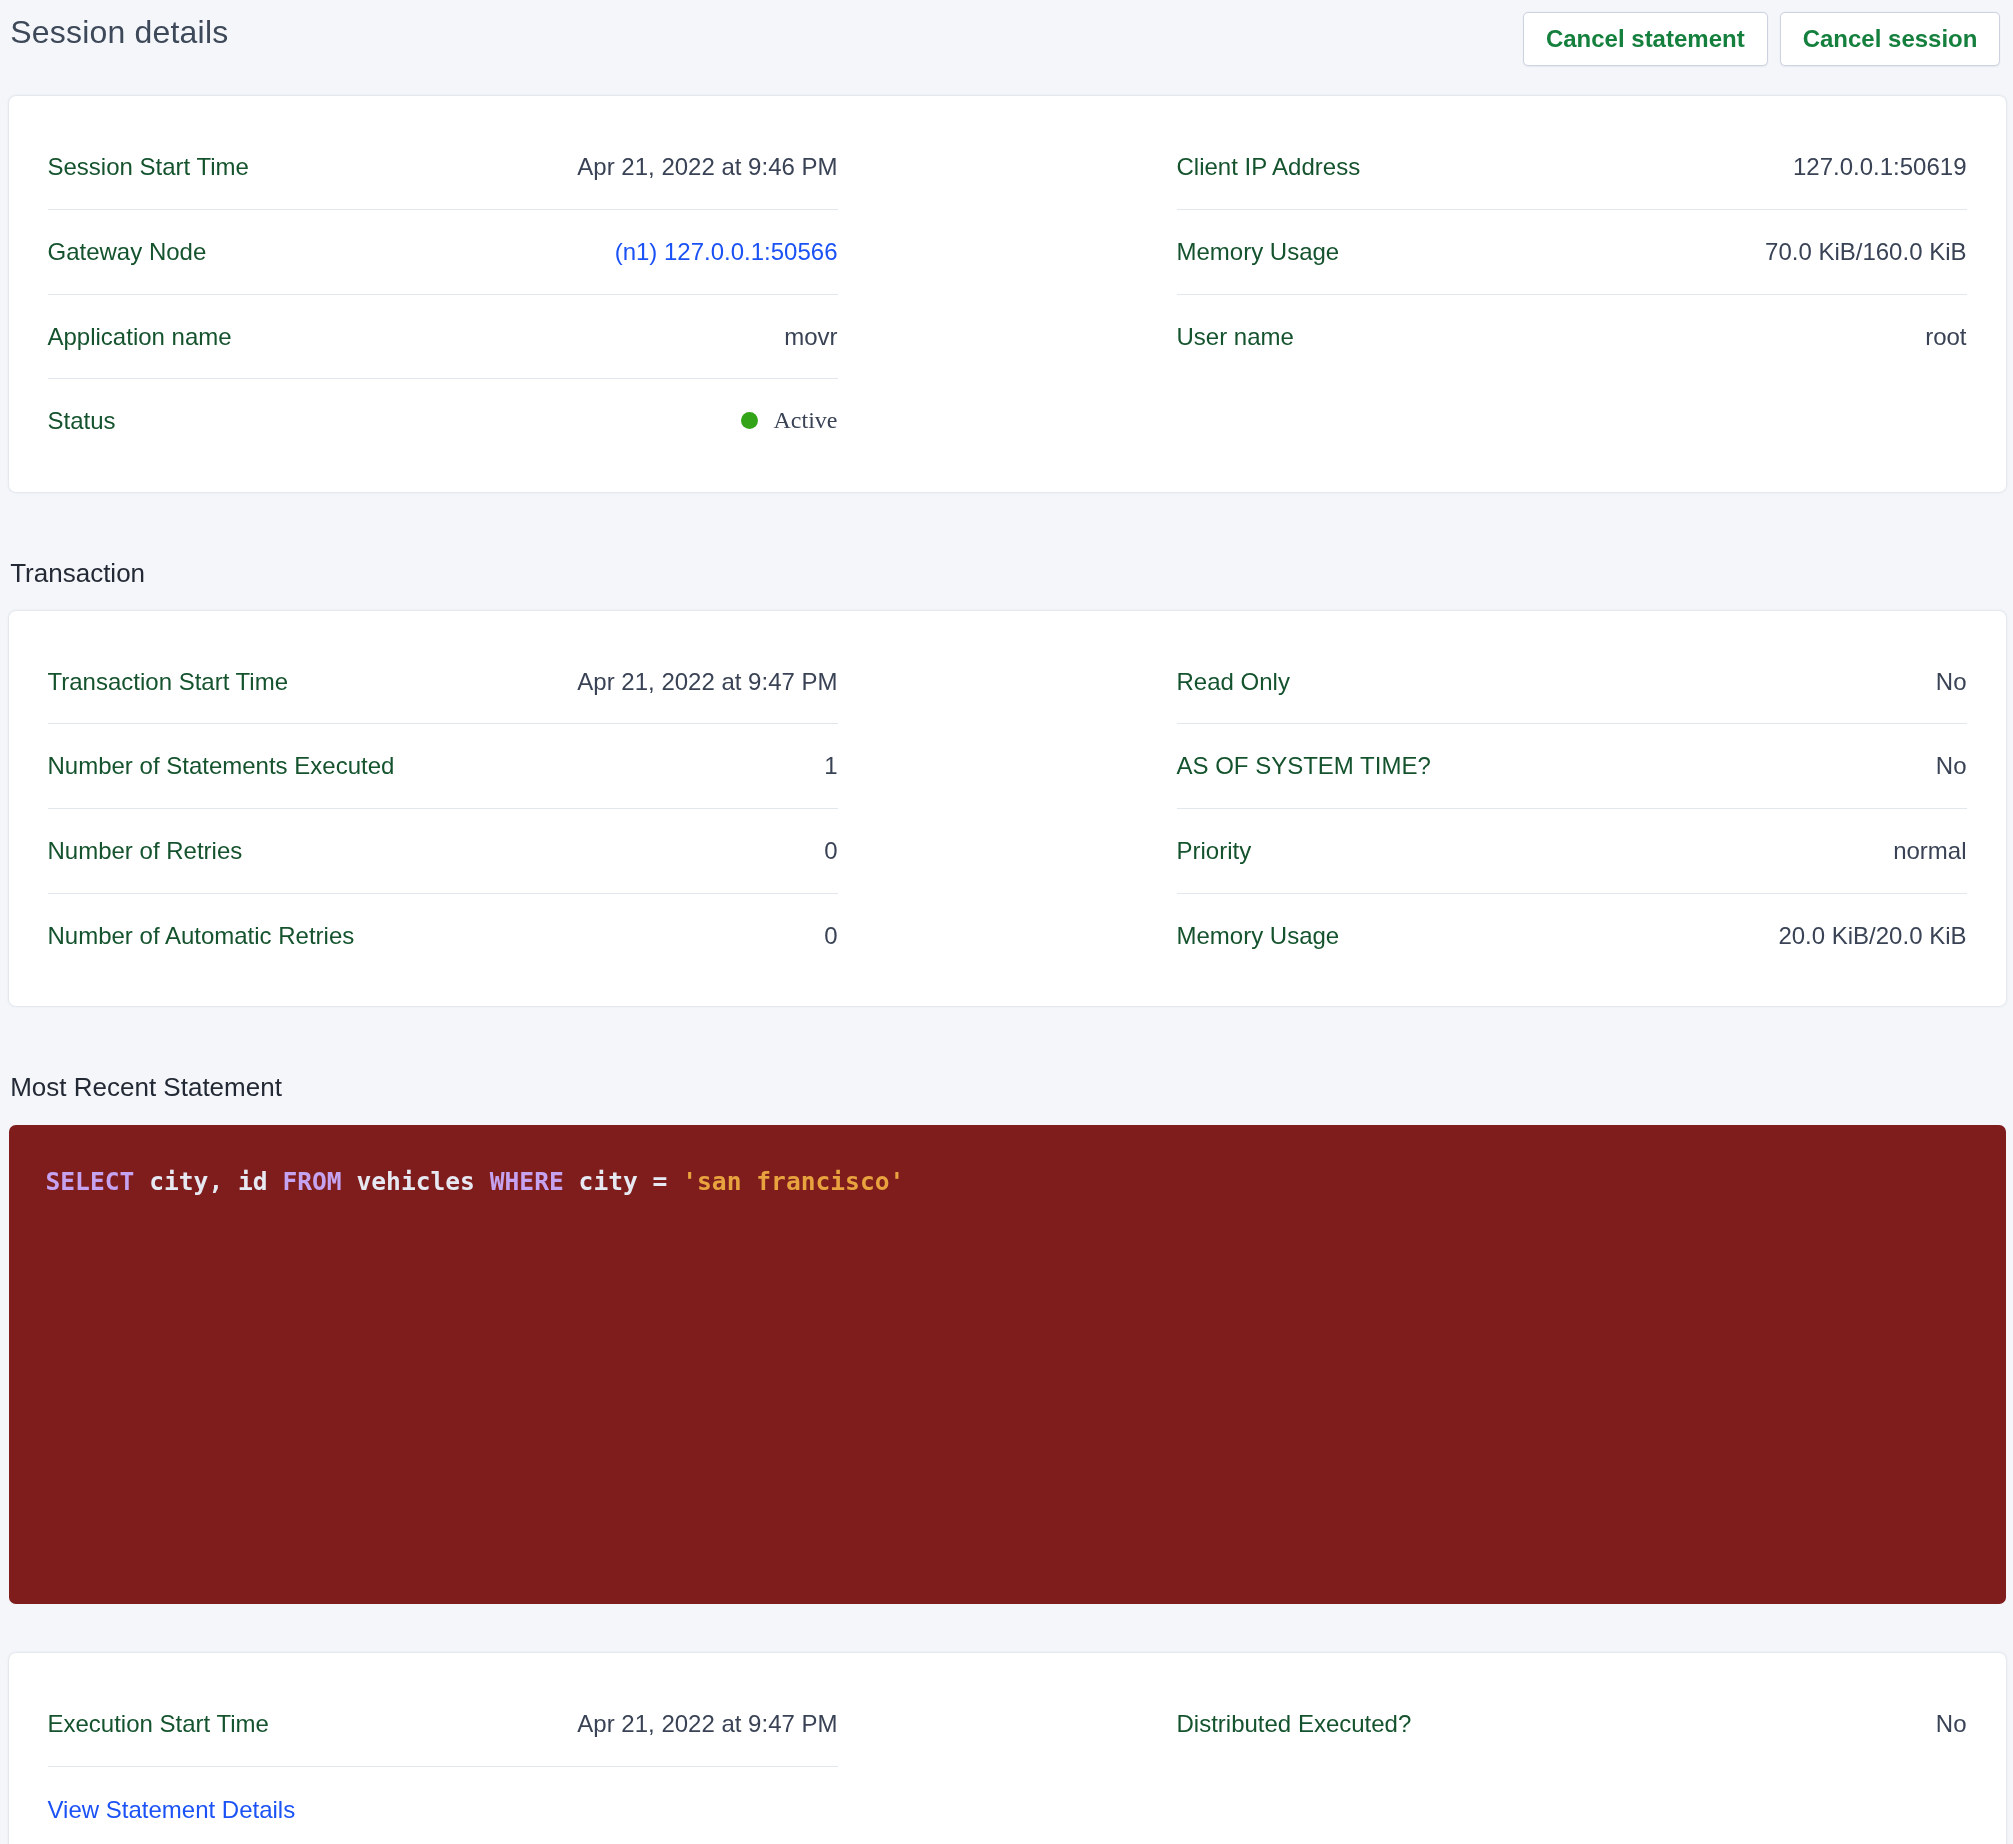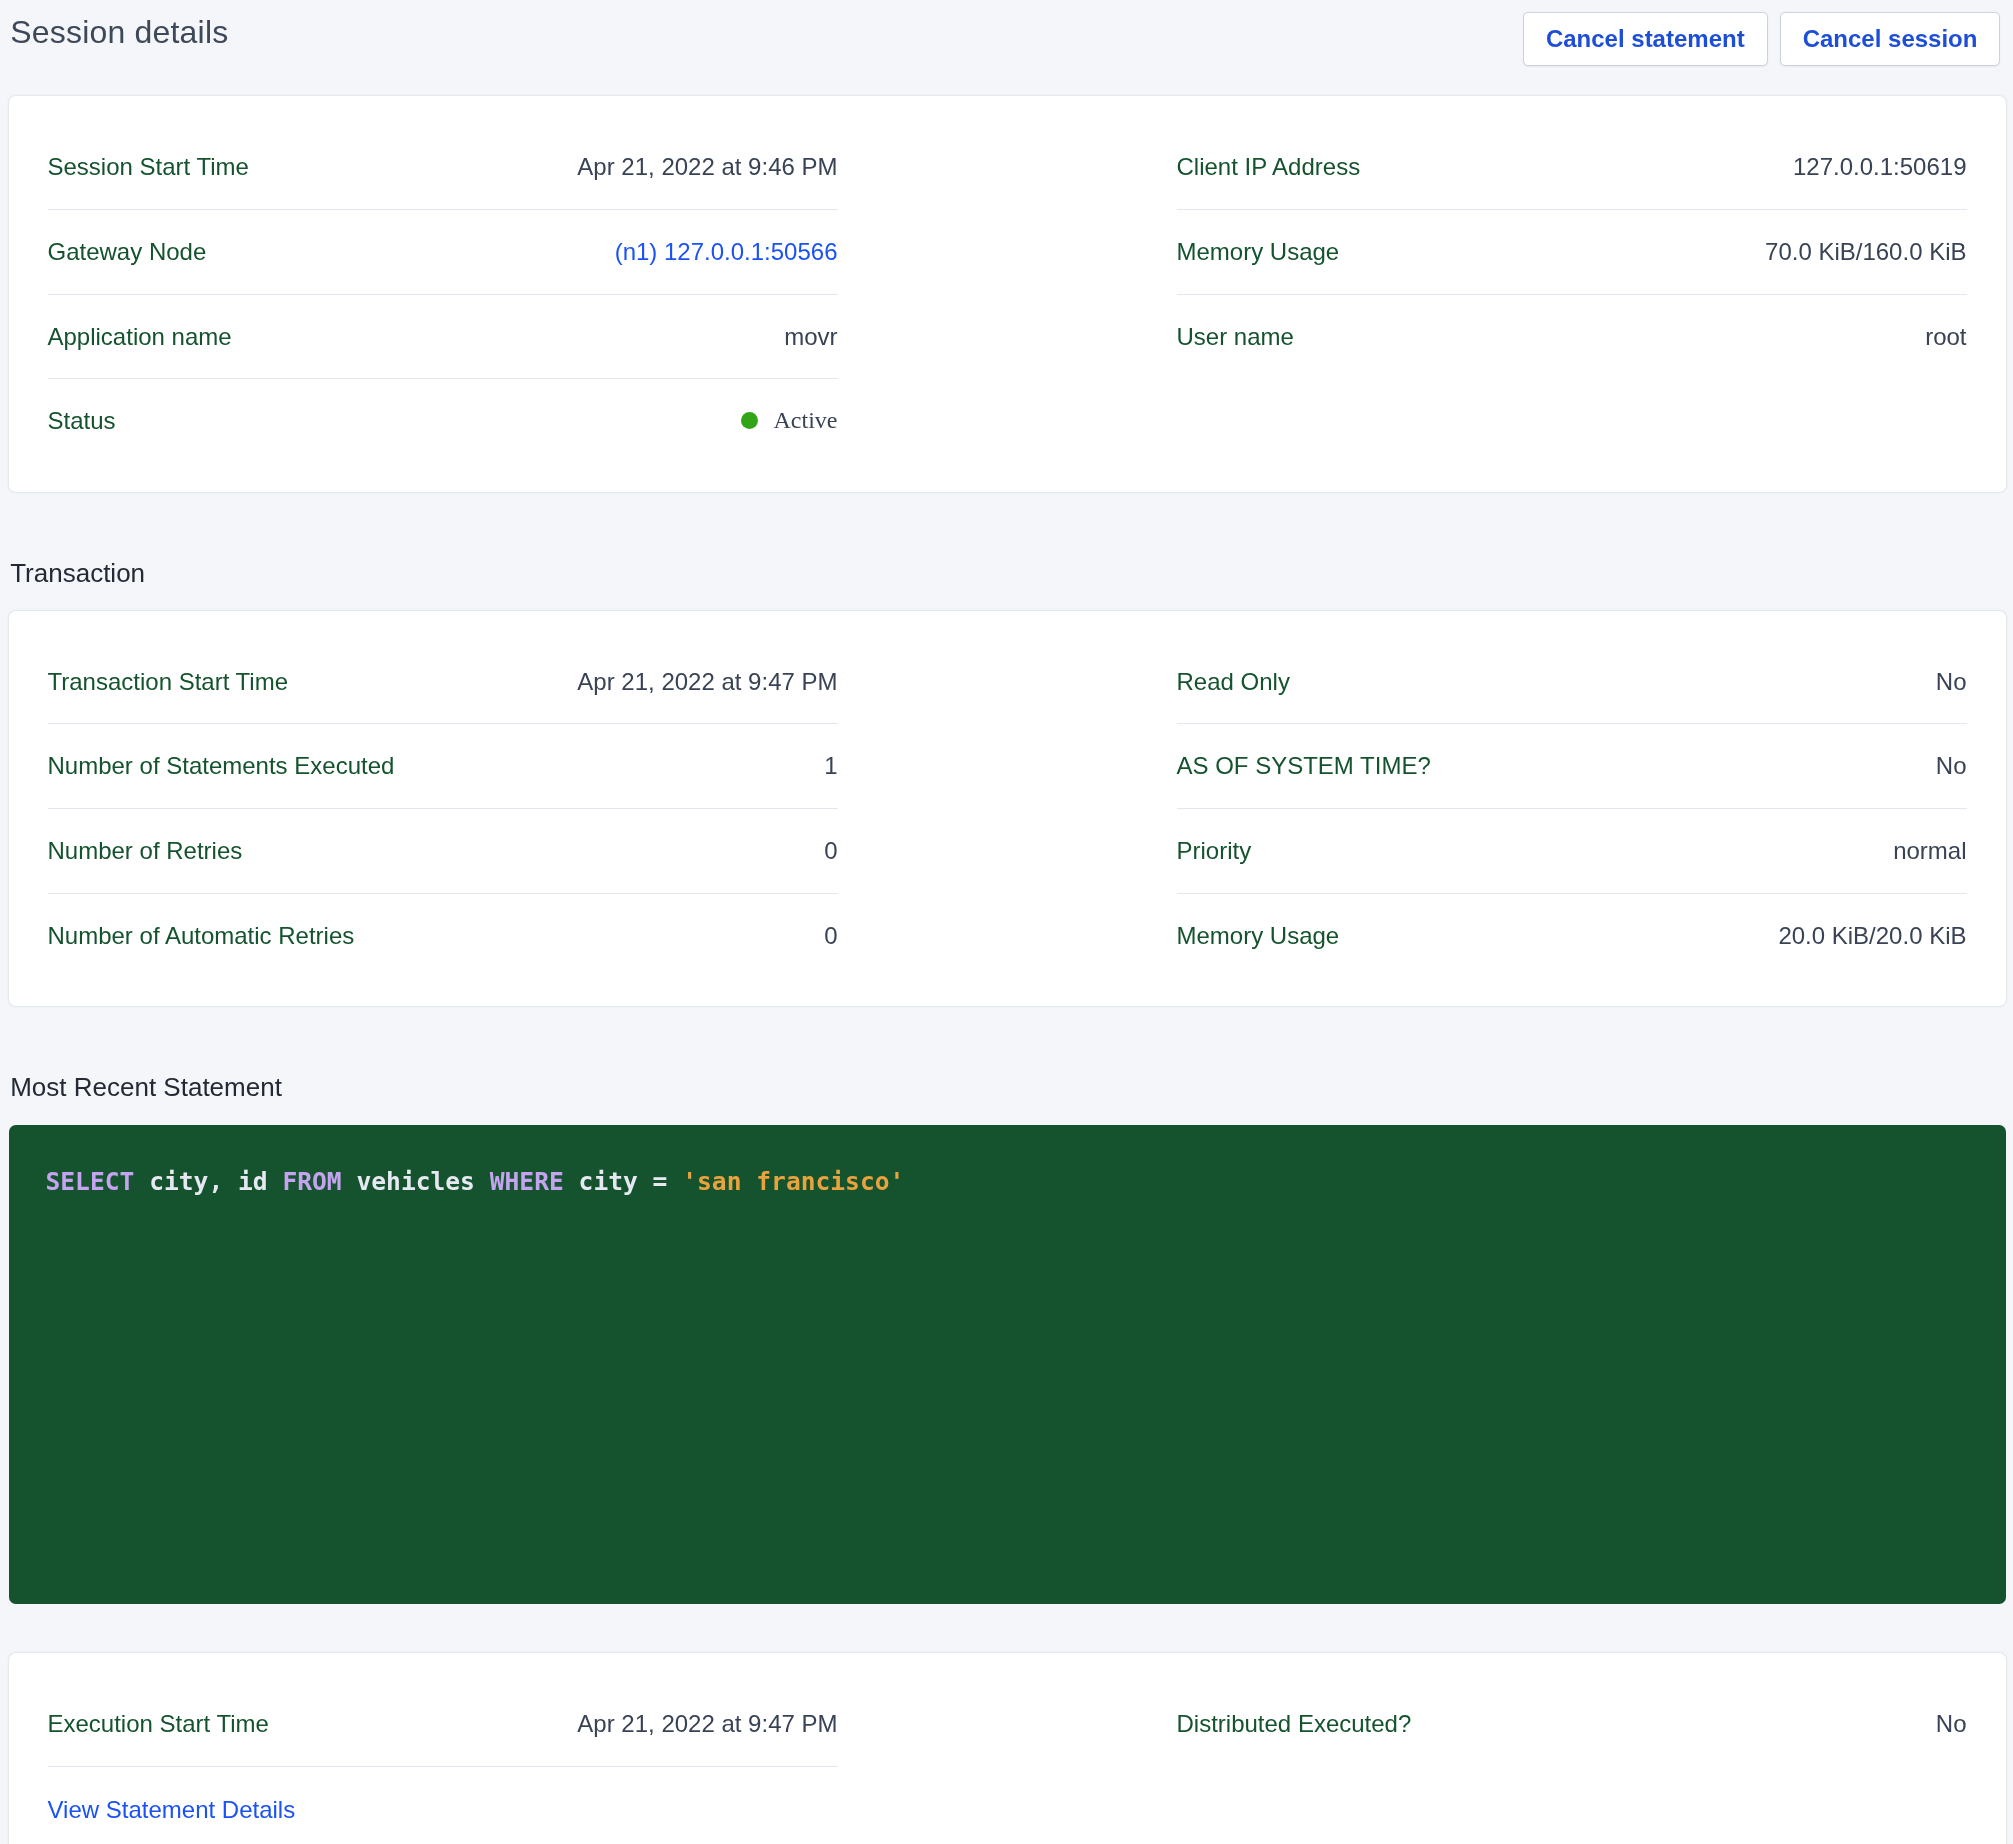--- a/index.html
+++ b/index.html
@@ -29,21 +29,21 @@
   }
   .btn-group { display: flex; gap: 12px; margin: 1.7px 5.1px 0 0; }
   .btn {
     background: #ffffff;
     border: 1.7px solid #ccd2e0;
     border-radius: 5.1px;
     padding: 12px 22px;
     font-family: "Liberation Sans", sans-serif;
     font-size: 24px;
     font-weight: 700;
-    color: #1d4ed8;
+    color: #15803d;
     box-shadow: 0 0.8px 1.7px rgba(60,70,100,0.08);
     cursor: pointer;
   }
 
   
   .card {
     background: #ffffff;
     border-radius: 6.8px;
     box-shadow: 0 0 2.5px rgba(67,90,111,0.25);
   }
@@ -81,21 +81,21 @@
   
   .section-heading {
     font-size: 26px;
     font-weight: 500;
     color: #242a35;
     margin: 66px 0 22px 1.7px;
   }
 
   
   .code-block {
-    background: #14532d;
+    background: #7f1d1d;
     border-radius: 6.8px;
     height: 479px;
     padding: 42px 37px;
     margin-bottom: 49px;
   }
   .code-block pre {
     margin: 0;
     font-family: "DejaVu Sans Mono", monospace;
     font-size: 24.6px;
     font-weight: 700;

